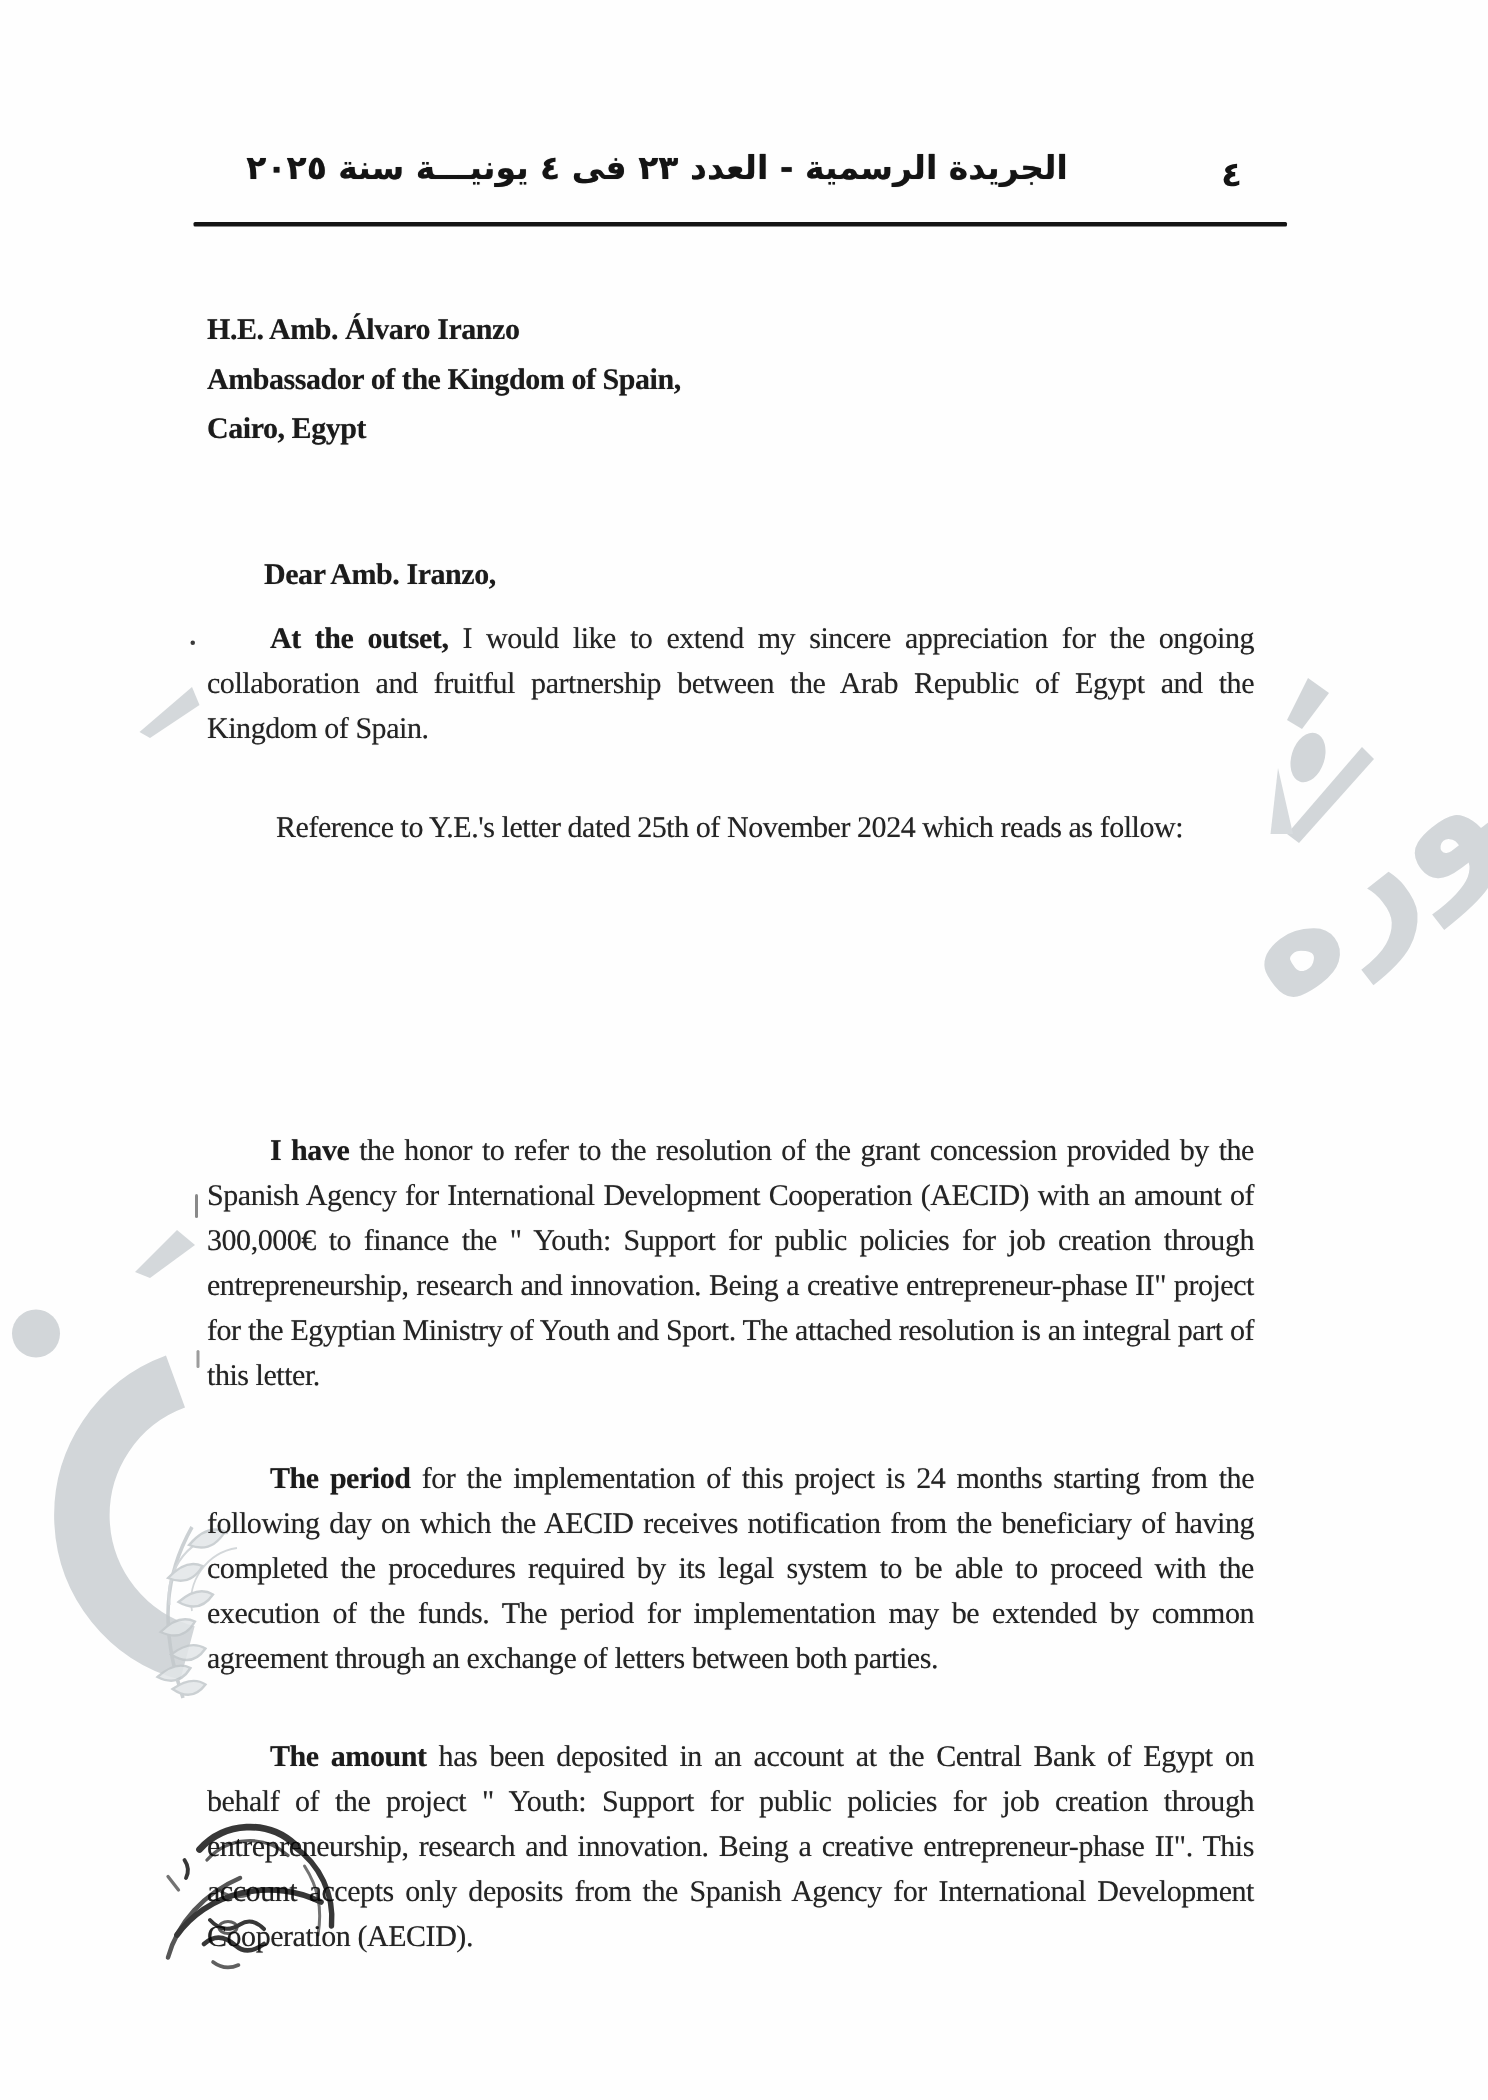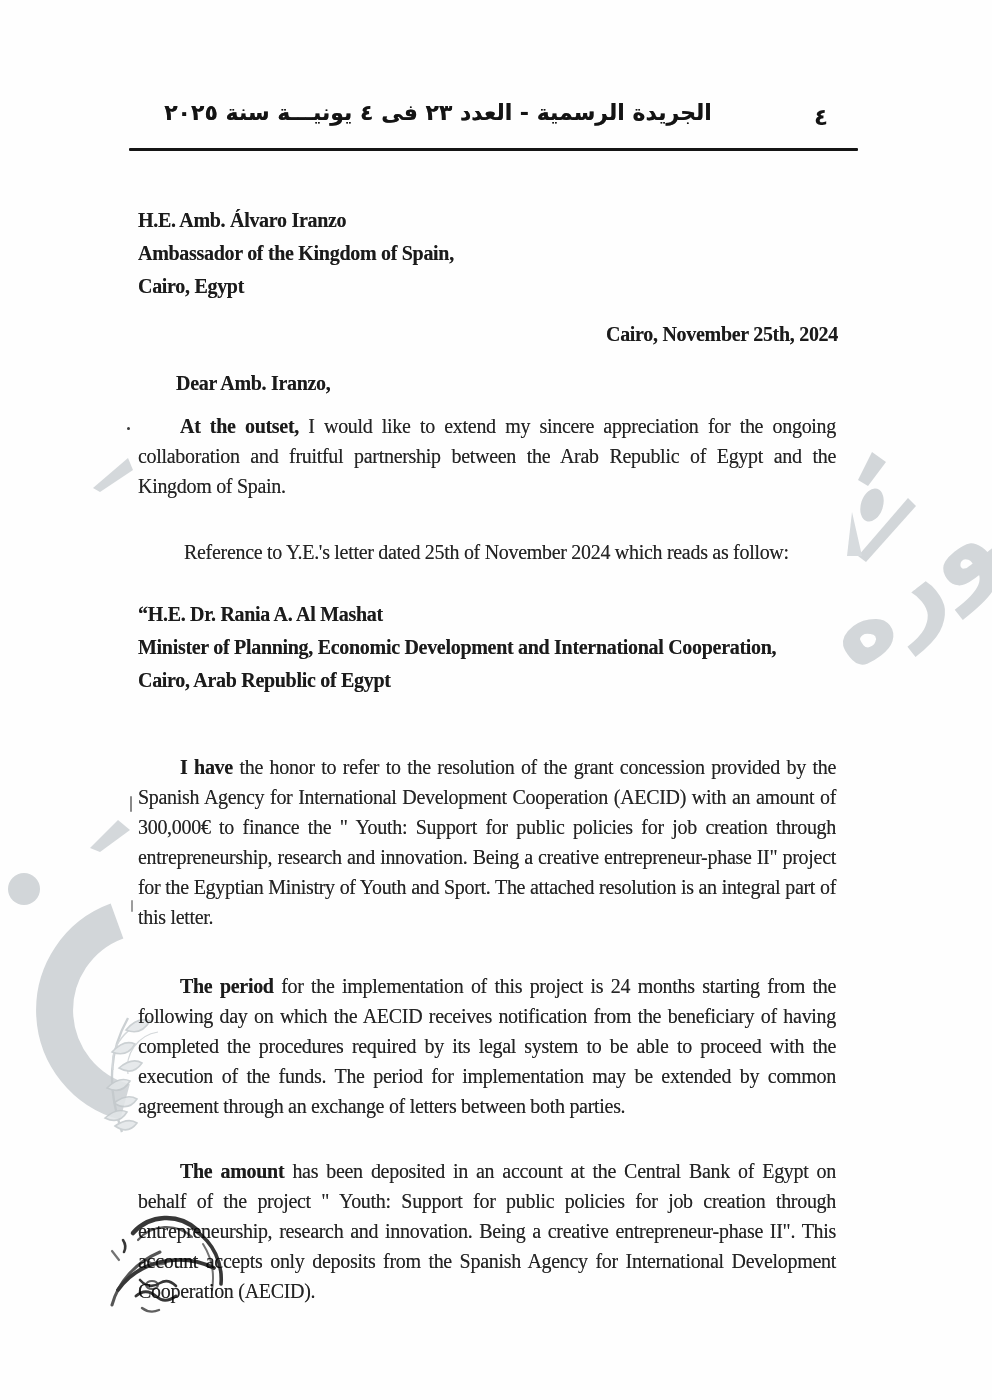--- a/index.html
+++ b/index.html
@@ -106,35 +106,29 @@
     <div class="gazette-title">الجريدة الرسمية - العدد ٢٣ فى ٤ يونيـــة سنة ٢٠٢٥</div>
     <div class="page-number">٤</div>
     <div class="header-rule"></div>
 
     <div class="letter abs recipient-block bold">
       <div>H.E. Amb. Álvaro Iranzo</div>
       <div>Ambassador of the Kingdom of Spain,</div>
       <div>Cairo, Egypt</div>
     </div>
 
-    <div class="letter abs dateline bold">Cairo, November 25th, 2024</div>
 
     <div class="letter abs salutation1 bold">Dear Amb. Iranzo,</div>
 
     <div class="letter abs just para-outset">
       <b class="bold">At the outset,</b><span> I would like to extend my sincere appreciation for the ongoing collaboration and fruitful partnership between the Arab Republic of Egypt and the Kingdom of Spain.</span>
     </div>
 
     <div class="letter abs reference-line nowrap">Reference to Y.E.'s letter dated 25th of November 2024 which reads as follow:</div>
 
-    <div class="letter abs quoted-block bold">
-      <div class="nowrap">“H.E. Dr. Rania A. Al Mashat</div>
-      <div class="nowrap">Minister of Planning, Economic Development and International Cooperation,</div>
-      <div class="nowrap">Cairo, Arab Republic of Egypt</div>
-    </div>
 
 
     <div class="letter abs just para-grant">
       <b class="bold">I have</b><span> the honor to refer to the resolution of the grant concession provided by the Spanish Agency for International Development Cooperation (AECID) with an amount of 300,000€ to finance the " Youth: Support for public policies for job creation through entrepreneurship, research and innovation. Being a creative entrepreneur-phase II" project for the Egyptian Ministry of Youth and Sport. The attached resolution is an integral part of this letter.</span>
     </div>
 
     <div class="letter abs just para-period">
       <b class="bold">The period</b><span> for the implementation of this project is 24 months starting from the following day on which the AECID receives notification from the beneficiary of having completed the procedures required by its legal system to be able to proceed with the execution of the funds. The period for implementation may be extended by common agreement through an exchange of letters between both parties.</span>
     </div>
 

